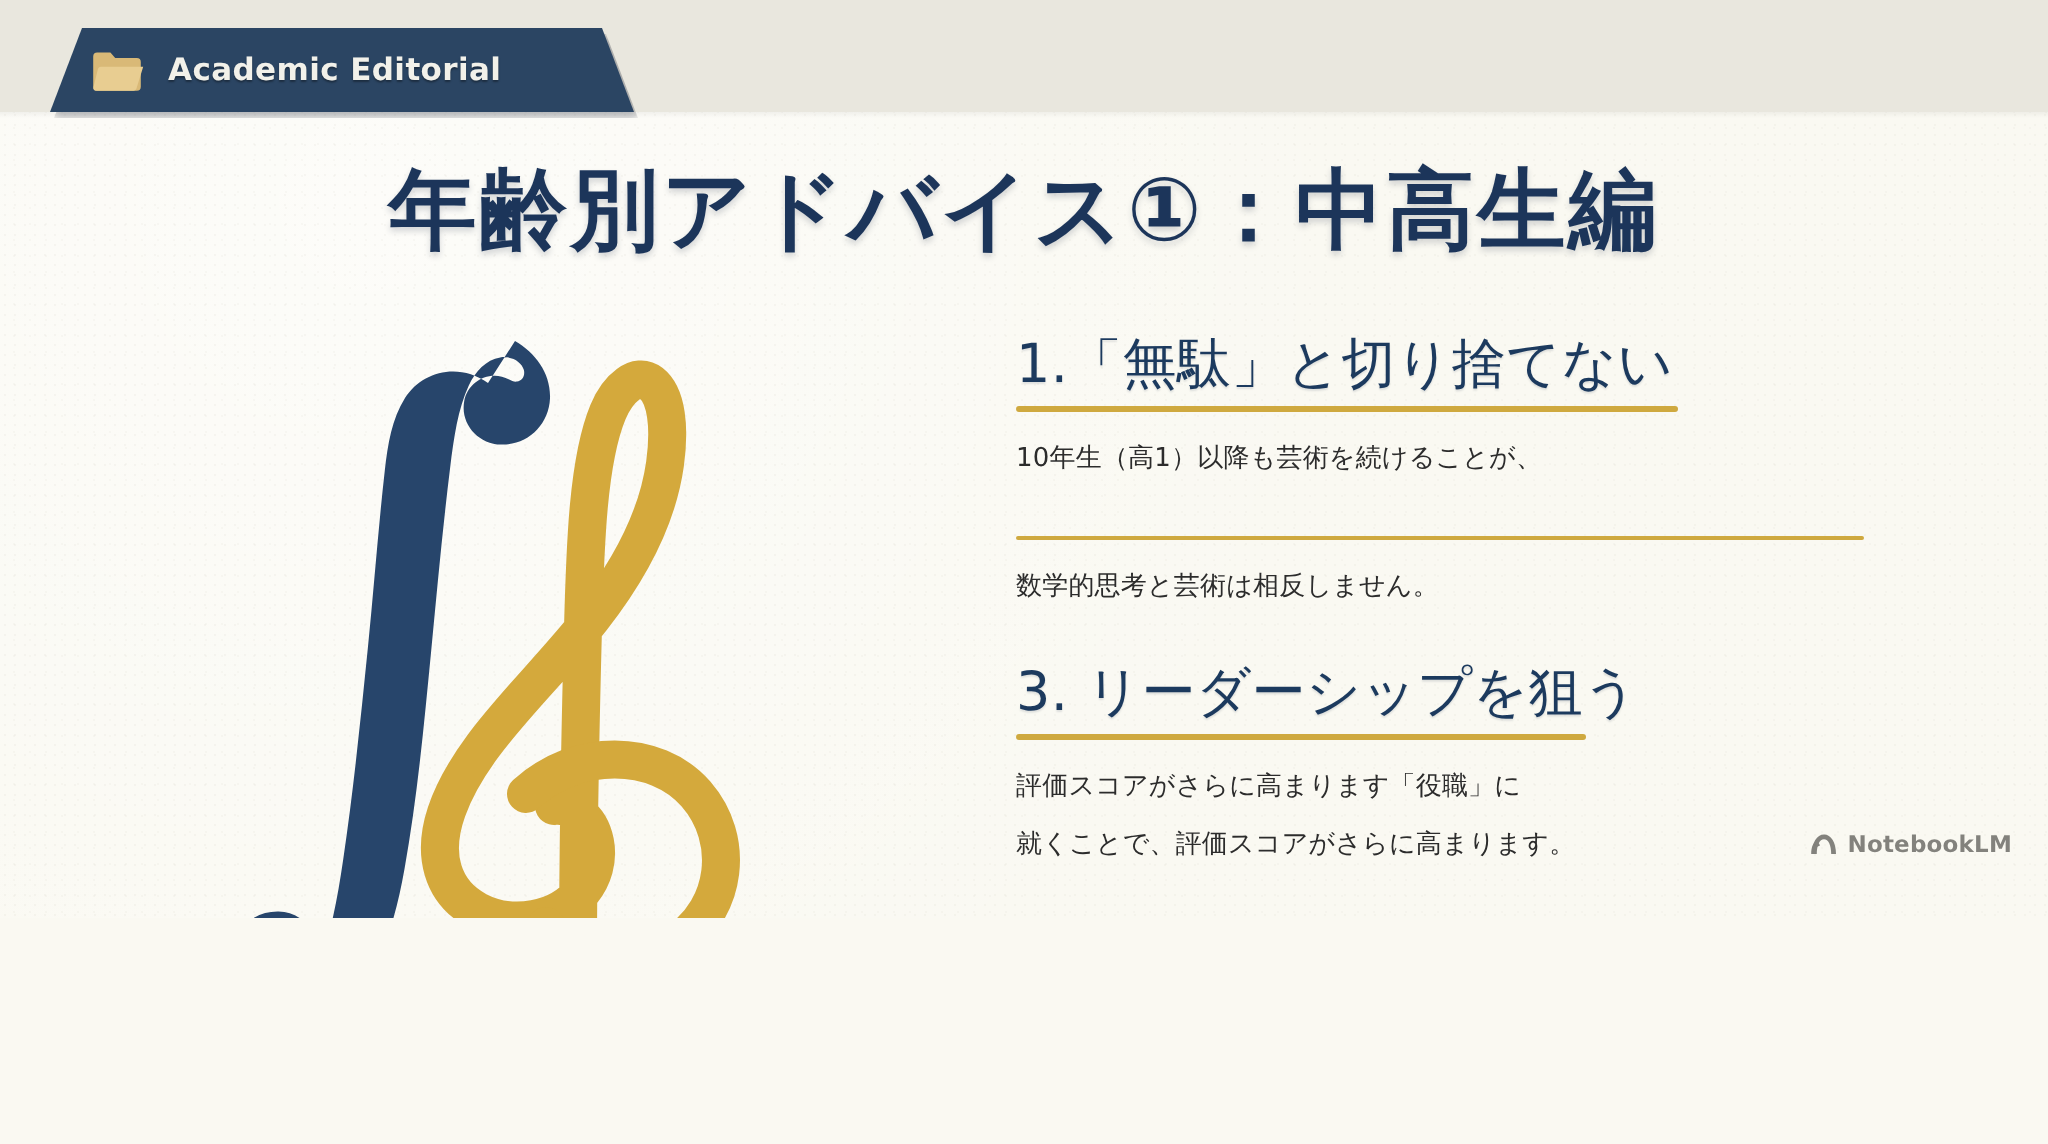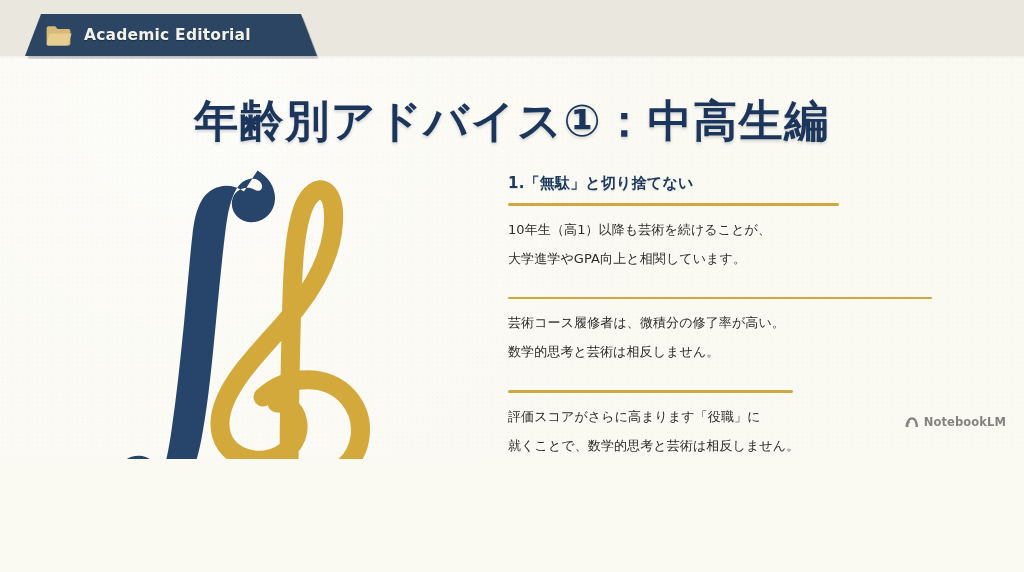--- a/index.html
+++ b/index.html
@@ -96,21 +96,21 @@
     letter-spacing: .2px;
     line-height: 21px;
     text-shadow: 0 1px 1px rgba(0,0,0,.35);
     white-space: nowrap;
   }
 
   
   .title {
     position: absolute;
     left: 0;
-    top: 93px;
+    top: 78px;
     width: 1024px;
     text-align: center;
     color: #1c355a;
     font-size: 44px;
     font-weight: bold;
     letter-spacing: 1.5px;
     line-height: 56px;
     text-shadow: 0 2px 3px rgba(30,40,60,.18);
     white-space: nowrap;
   }
@@ -129,22 +129,22 @@
     position: absolute;
     left: 508px;
     top: 168px;
     width: 470px;
   }
   .point { margin-bottom: 24px; }
   .point:last-child { margin-bottom: 0; }
 
   .point-head {
     color: #1c3a5e;
-    font-size: 15px;
-    font-weight: bold;
+    font-size: 27px;
+    font-weight: normal;
     letter-spacing: .2px;
     line-height: 30px;
     white-space: nowrap;
     text-shadow: 0 1px 1px rgba(40,55,80,.13);
   }
   .point-rule {
     height: 2.5px;
     background: #cfa93f;
     margin-top: 5px;
     margin-bottom: 9px;
@@ -265,37 +265,36 @@
     <circle cx="160" cy="352" r="17" fill="#faf9f2"></circle>
   </svg>
 
   <div class="points">
 
     <div class="point">
       <div class="point-head">1.「無駄」と切り捨てない</div>
       <div class="point-rule rule-1"></div>
       <div class="point-body">
         <span class="ln">10年生（高1）以降も芸術を続けることが、</span>
-        <span class="ln">大学進学やGPA向上と相関しています。</span>
       </div>
     </div>
 
     <div class="point">
       <div class="point-rule rule-2"></div>
       <div class="point-body">
-        <span class="ln">芸術コース履修者は、微積分の修了率が高い。</span>
         <span class="ln">数学的思考と芸術は相反しません。</span>
       </div>
     </div>
 
     <div class="point">
+      <div class="point-head">3. リーダーシップを狙う</div>
       <div class="point-rule rule-3"></div>
       <div class="point-body">
         <span class="ln">評価スコアがさらに高まります「役職」に</span>
-        <span class="ln">就くことで、数学的思考と芸術は相反しません。</span>
+        <span class="ln">就くことで、評価スコアがさらに高まります。</span>
       </div>
     </div>
 
   </div>
 
   <div class="watermark">
     <svg width="14" height="12" viewBox="0 0 14 12">
       <path d="M1.0 11.0 C1.0 5.2 3.4 1.2 7.0 1.2 C10.6 1.2 13.0 5.2 13.0 11.0 L10.6 11.0 C10.6 6.6 9.2 3.6 7.0 3.6 C4.8 3.6 3.4 6.6 3.4 11.0 Z" fill="#3b3b37"></path>
       <path d="M0.6 11.0 C0.6 7.6 1.6 5.0 3.2 5.0 C4.0 5.0 4.6 5.7 5.0 6.8 L3.1 7.6 C2.9 7.2 2.7 7.0 2.5 7.0 C2.0 7.0 1.6 8.6 1.6 11.0 Z" fill="#3b3b37"></path>
     </svg>

